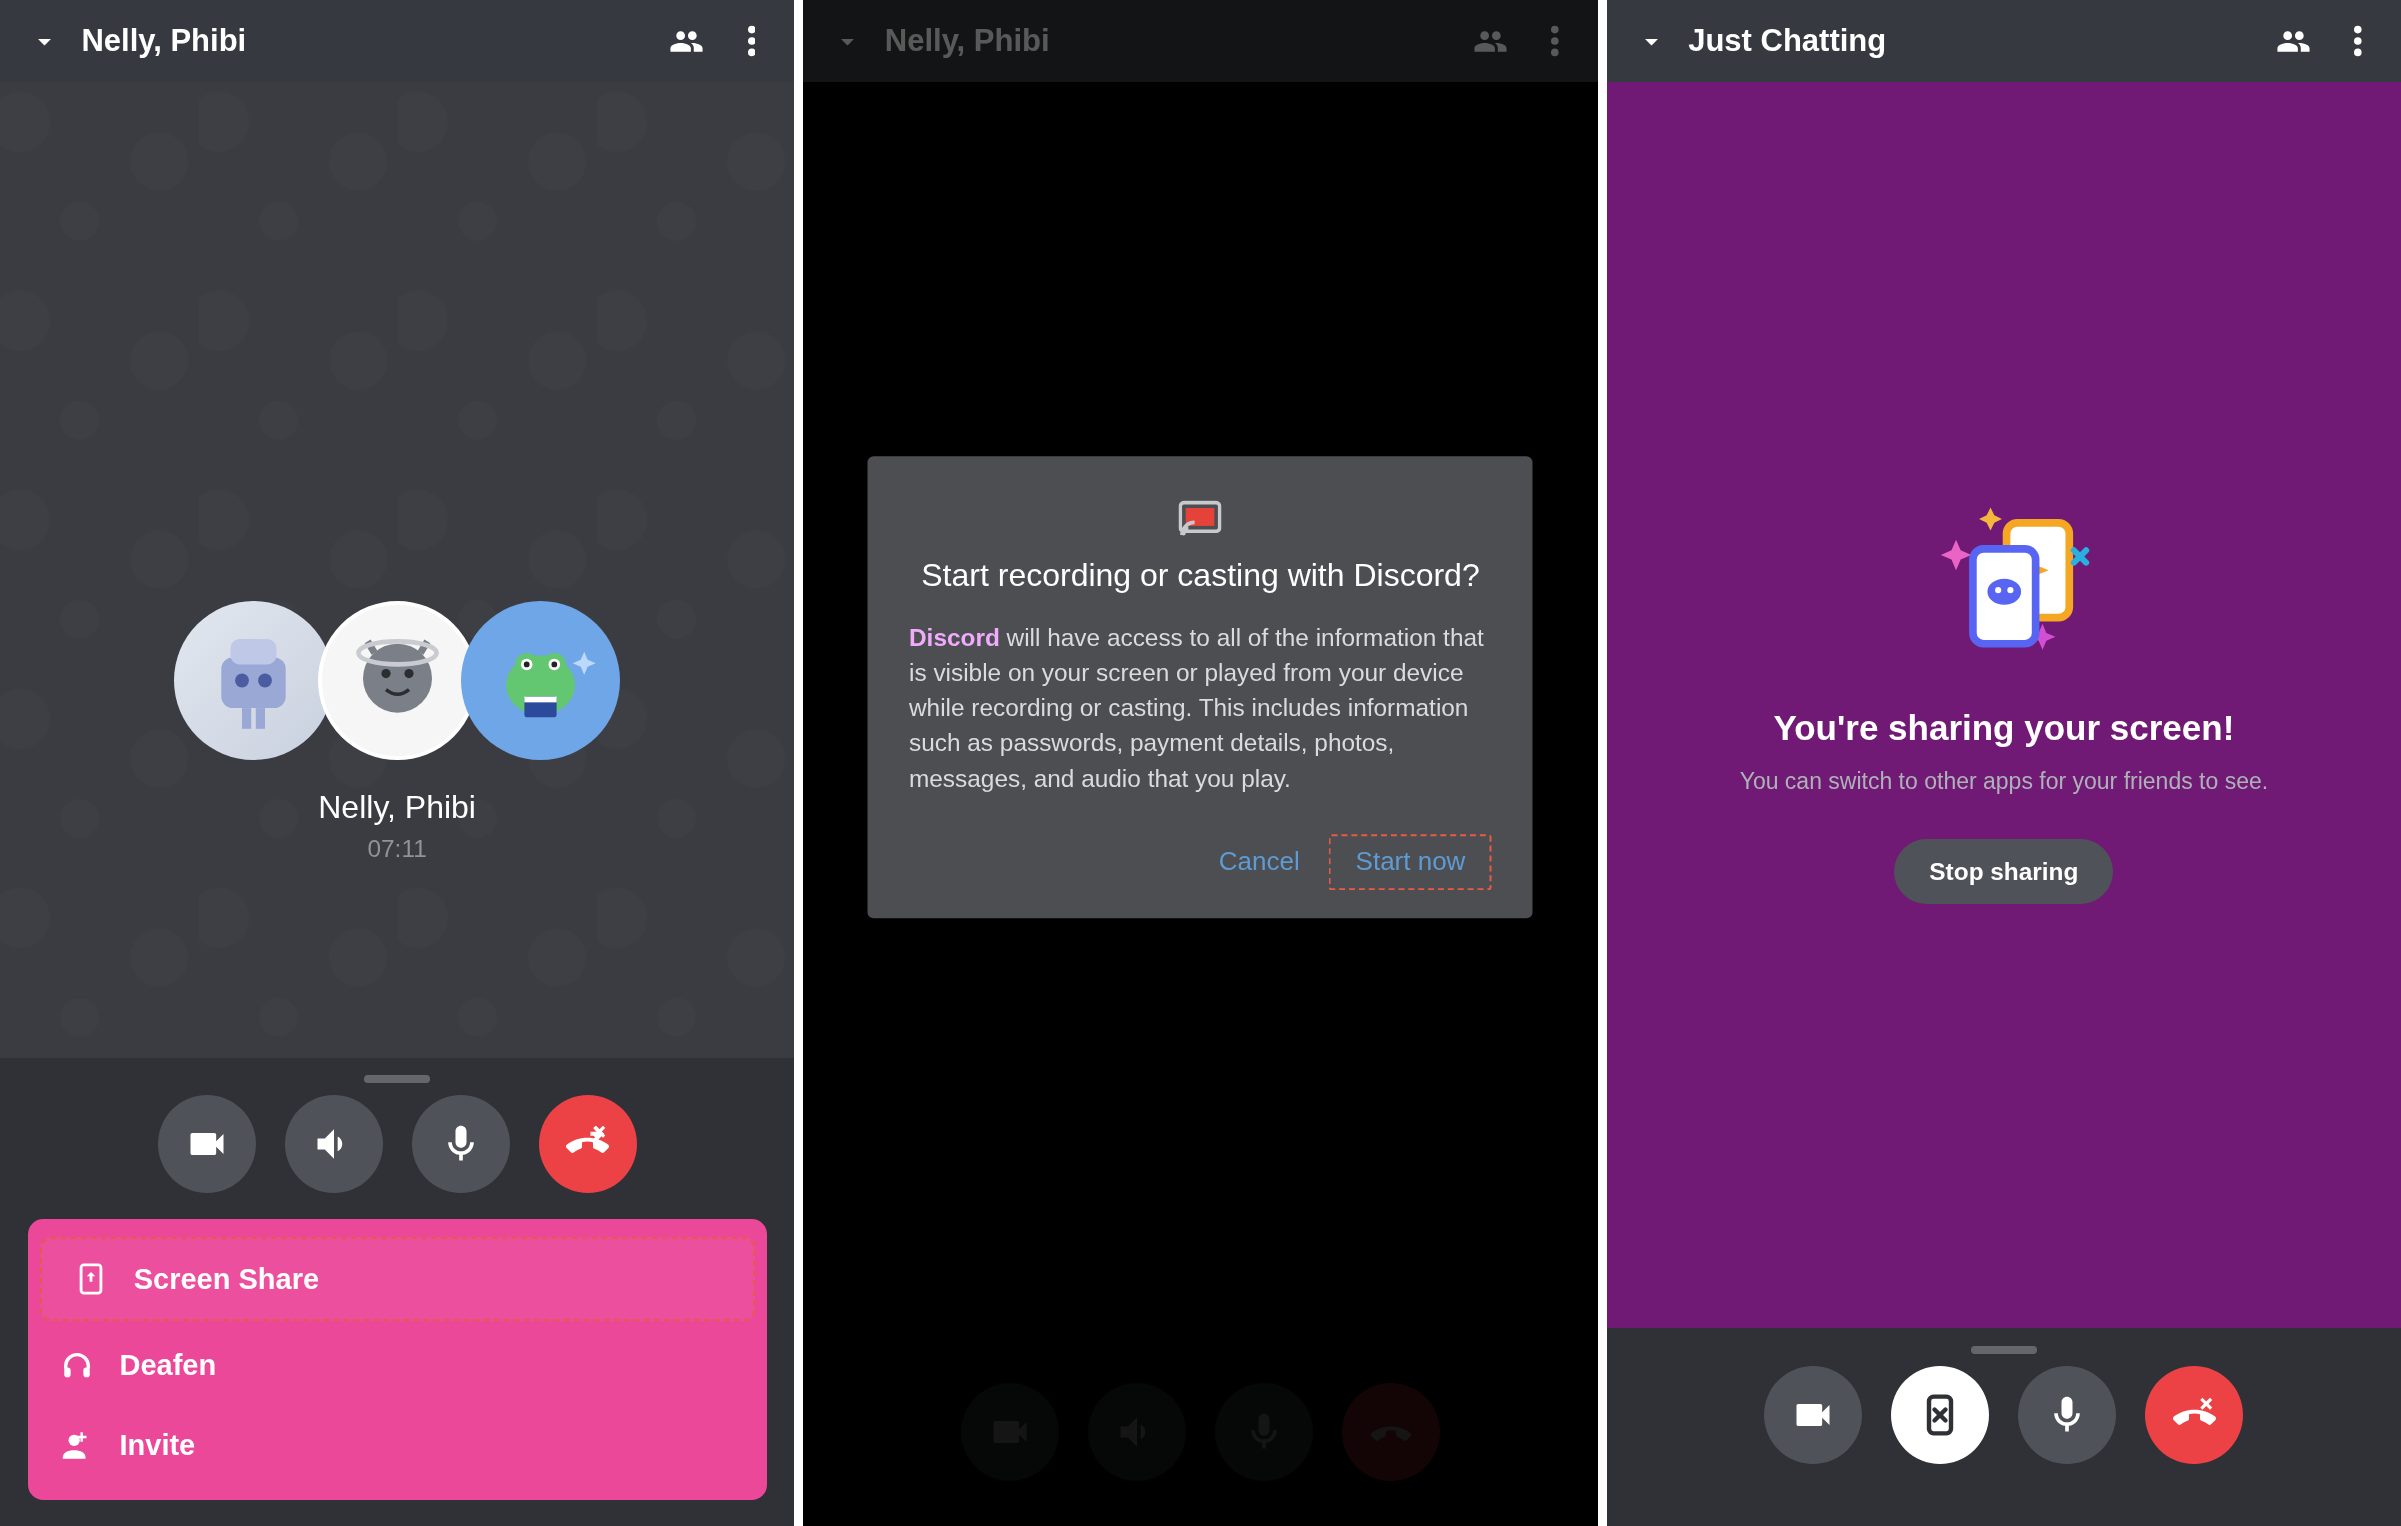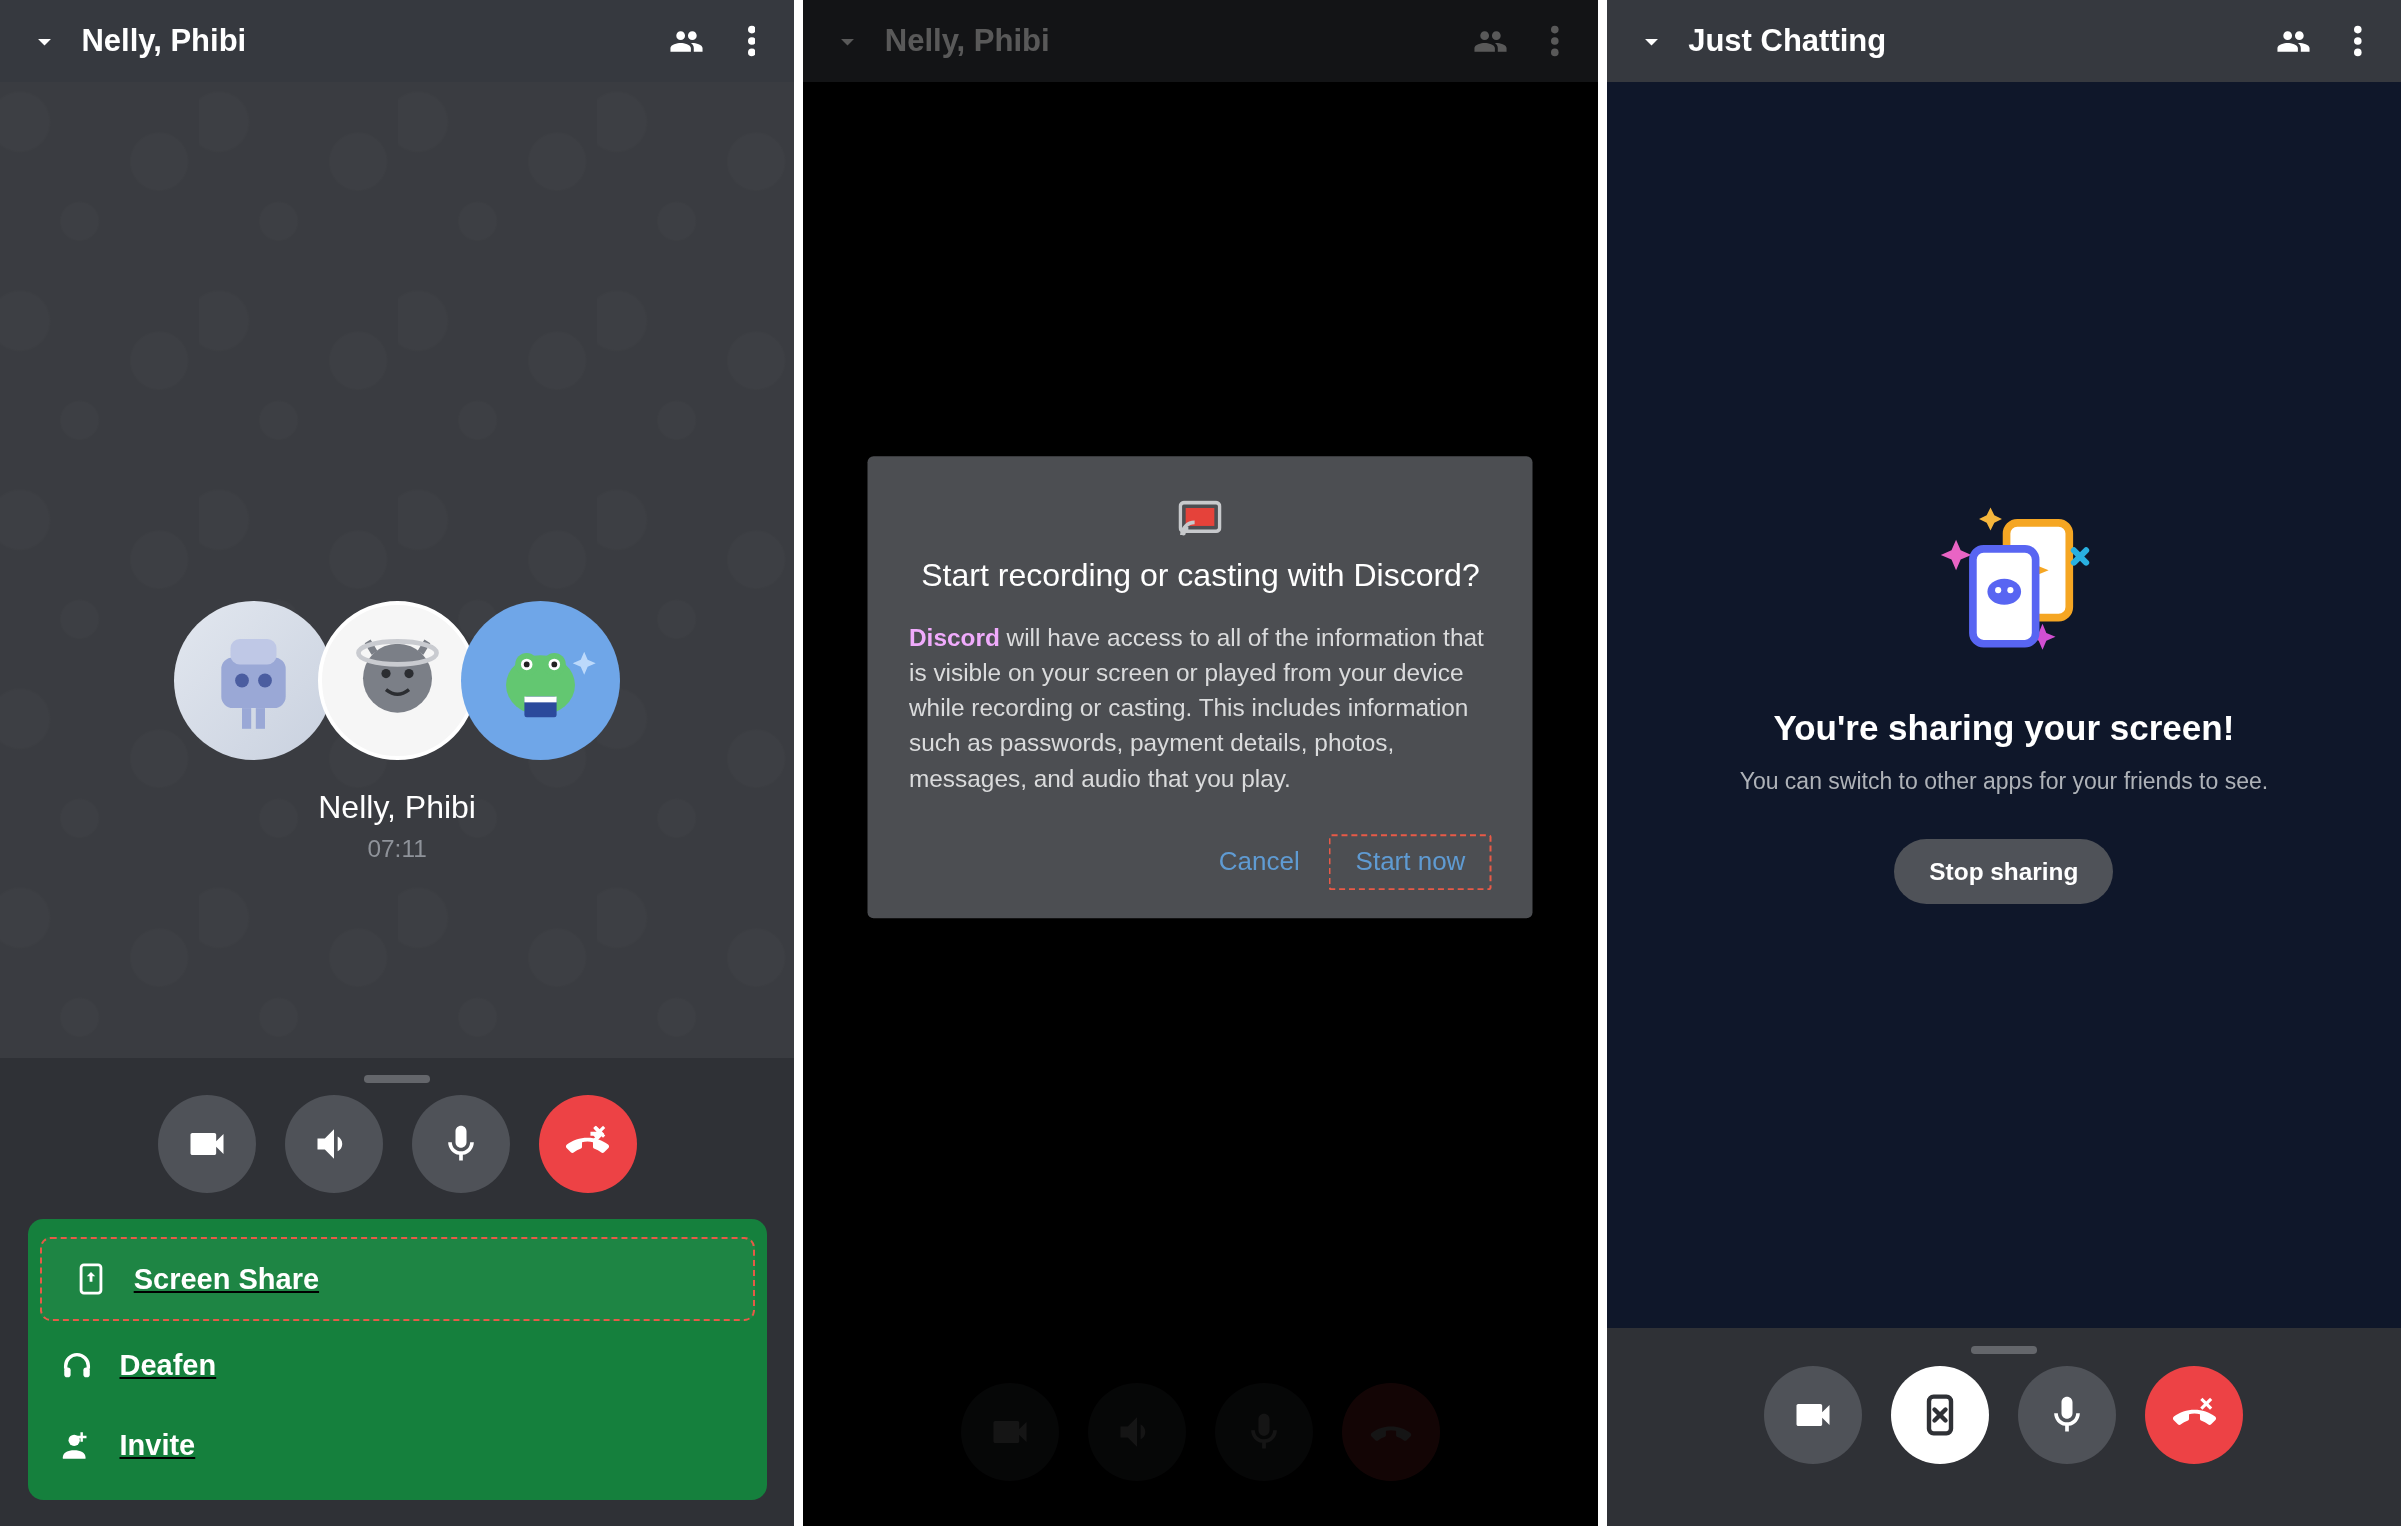--- a/index.html
+++ b/index.html
@@ -93,24 +93,23 @@
   }
   .ctrl-btn {
     width: 98px; height: 98px; border-radius: 49px;
     background:#4f5258; display:flex; align-items:center; justify-content:center;
     cursor:pointer;
   }
   .ctrl-btn.hang { background:#ed4245; }
 
   .drawer {
     margin: 0 27.5px 27.5px 27.5px;
-    background:#15803d;
+    background:#ec4899;
     border-radius: 15.3px;
     padding: 13.7px 0;
-    text-decoration: underline;
   }
   .drawer-item {
     display:flex; align-items:center; gap: 26px;
     padding: 23px 32px; cursor:pointer; border-radius:10.7px;
   }
   .drawer-item .di-label { color:#fff; font-size:29px; font-weight:600; }
   .drawer-item.highlight {
     margin: 4.6px 12.2px;
     border: 2.3px dashed #e85a47;
     background: rgba(255,255,255,0.04);
@@ -133,21 +132,21 @@
   }
   .modal .mtitle { text-align:center; font-size:32px; font-weight:400; color:#ffffff; margin: 18.3px 0 23px 0; line-height:1.3; }
   .modal .mbody { font-size:24.4px; line-height:1.44; color:#dadbdc; }
   .modal .mbody b { font-weight:700; color:#f0abfc; }
   .modal .mactions { display:flex; justify-content:flex-end; gap:9.2px; margin-top:38px; align-items:center; }
   .modal .mactions .mbtn { font-size:26px; color:#5f9bd3; padding:7.6px 20px; cursor:pointer; }
   .start-wrap { border:2.3px dashed #e85a47; border-radius:3.1px; padding: 3.1px 4.6px; }
   .cast-icon { display:flex; justify-content:center; }
 
   
-  .p3-main { flex:1; background:#0f172a; display:flex; flex-direction:column; align-items:center; justify-content:center; color:#fff; }
+  .p3-main { flex:1; background:#701a75; display:flex; flex-direction:column; align-items:center; justify-content:center; color:#fff; }
   .share-illus { margin-bottom: 49px; position:relative; width: 199px; height: 153px; }
   .share-title { font-size:35px; font-weight:800; margin-bottom:17px; }
   .share-sub { font-size:23px; color:#aeb2b8; text-align:center; line-height:1.45; margin-bottom:41px; }
   .stop-btn { background:#4f5258; color:#fff; font-size:24.4px; font-weight:600; padding:18.3px 35px; border-radius:35px; cursor:pointer; }
 
   .p3-bottom {
     background:#2f3136; padding-bottom: 37px;
   }
   .p3-bottom .pull-handle { margin-top:18.3px; }
   .ctrl-btn.active { background:#fff; }

